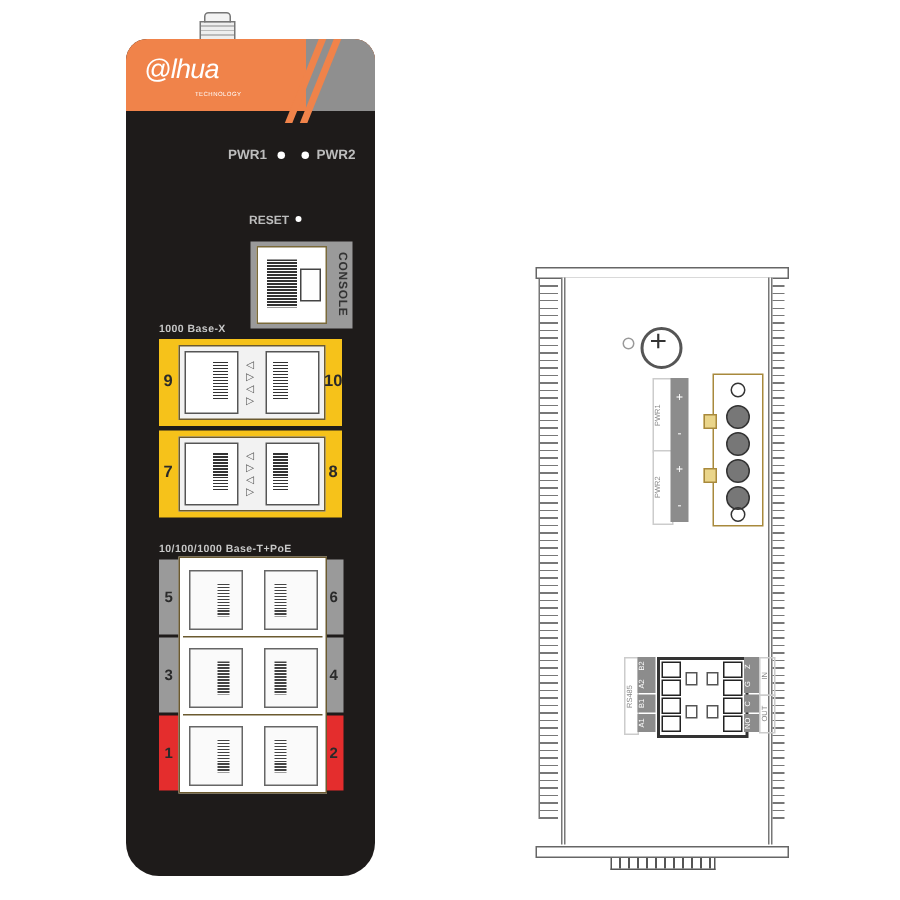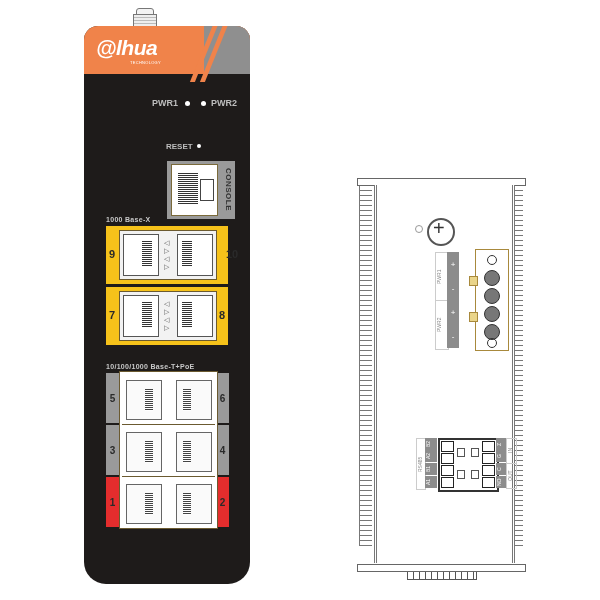--- a/index.html
+++ b/index.html
@@ -7,21 +7,21 @@
 
   
   .front { position:absolute; left:84px; top:26px; width:166px; height:558px; background:#1e1b1a; border-radius:14px 14px 22px 22px; overflow:hidden; }
   .screw-top { position:absolute; left:133px; top:8px; width:22px; height:20px; }
   .screw-top .cap { position:absolute; left:3px; top:0; width:16px; height:6px; border:1px solid #777; border-radius:3px 3px 0 0; background:#f3f3f3; }
   .screw-top .neck { position:absolute; left:0; top:6px; width:22px; height:12px; border:1px solid #777; background:repeating-linear-gradient(#eee 0 2px,#bbb 2px 3px); }
 
   .header { position:absolute; left:0; top:0; width:166px; height:48px; background:#f0834a; }
   .header .gray { position:absolute; left:120px; top:0; width:60px; height:48px; background:#8f8f8f; }
   .header .stripe { position:absolute; top:-4px; width:5px; height:60px; background:#f0834a; transform:skewX(-22deg); }
-  .logo { position:absolute; left:12px; top:10px; color:#ffffff; font-weight:bold; font-style:italic; font-size:21px; letter-spacing:-0.5px; }
+  .logo { position:absolute; left:12px; top:10px; color:#ffffff; font-weight:normal; font-style:italic; font-size:18px; letter-spacing:-0.5px; }
   .logo-sub { position:absolute; left:46px; top:34px; color:#ffffff; font-size:4px; letter-spacing:0.3px; }
 
   .pwr-row { position:absolute; top:72px; color:#bdbdbd; font-size:9px; font-weight:bold; }
   .led { position:absolute; width:5px; height:5px; border-radius:50%; background:#ffffff; }
   .reset { position:absolute; left:82px; top:116px; color:#bdbdbd; font-size:8px; font-weight:bold; }
 
   .console { position:absolute; left:83px; top:135px; width:68px; height:58px; background:#9a9a9a; }
   .console .port { position:absolute; left:4px; top:3px; width:45px; height:50px; background:#fff; border:1px solid #7a6a3a; }
   .console .lbl { position:absolute; left:52px; top:4px; width:14px; height:50px; writing-mode:vertical-rl; color:#333; font-size:8px; font-weight:bold; text-align:center; letter-spacing:0.5px; }
 
@@ -108,21 +108,21 @@
     <span class="num" style="left:3px">9</span>
     <div class="sfp-cage">
       <div class="sfp-slot" style="left:3px">
           <div class="pins" style="left:18px"></div>
         </div>
       <span class="tri" style="top:8px">◁<br>▷<br>◁<br>▷</span>
       <div class="sfp-slot" style="left:57px">
           <div class="pins" style="left:4px"></div>
         </div>
     </div>
-    <span class="num" style="left:120px">10</span>
+    <span class="num" style="left:110px">10</span>
   </div>
 
   <div class="sfp-row" style="top:261px">
     <span class="num" style="left:3px">7</span>
     <div class="sfp-cage">
       <div class="sfp-slot" style="left:3px">
           <div class="pins" style="left:18px"></div>
         </div>
       <span class="tri" style="top:8px">◁<br>▷<br>◁<br>▷</span>
       <div class="sfp-slot" style="left:57px">

